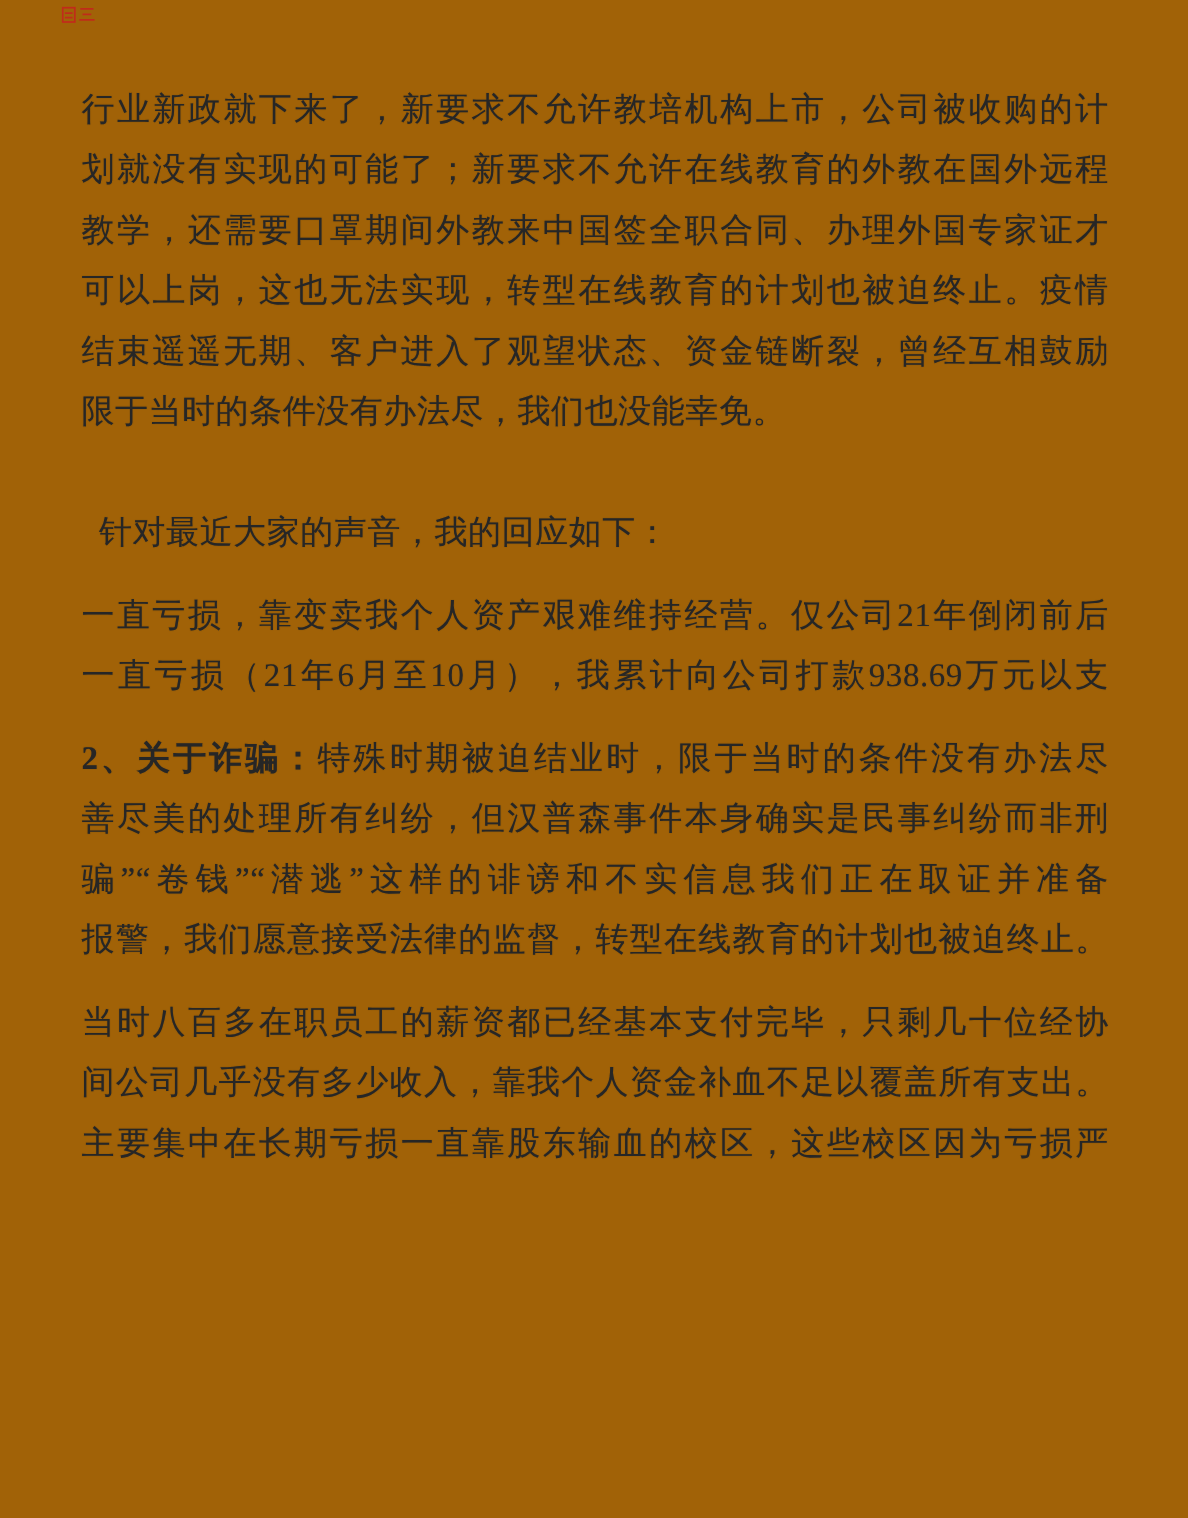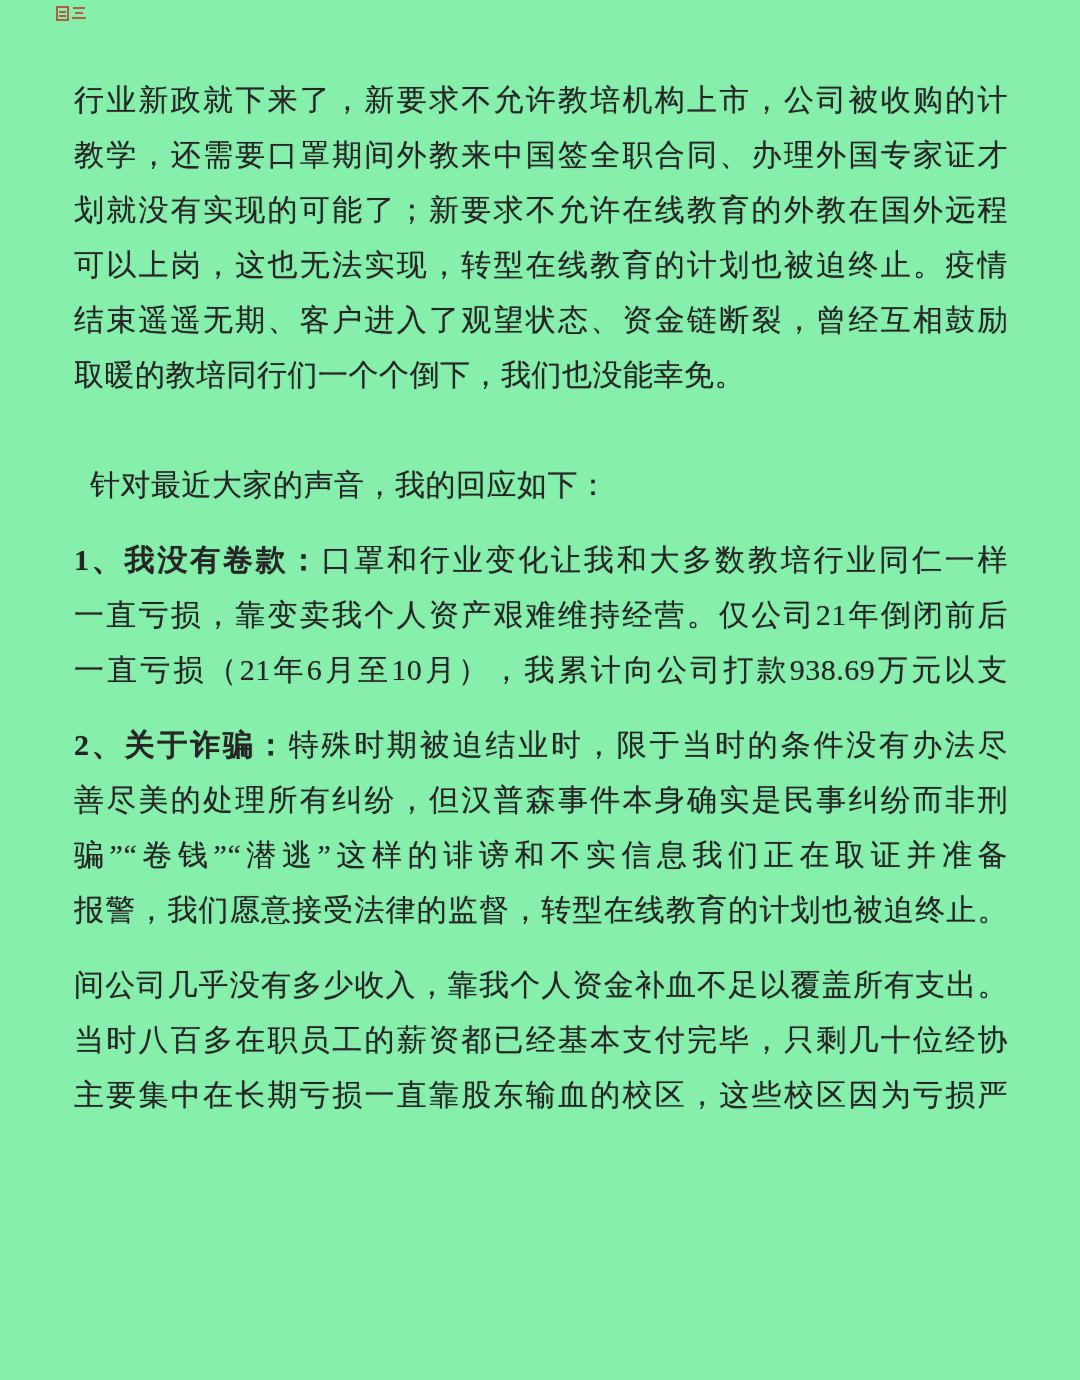--- a/index.html
+++ b/index.html
@@ -12,21 +12,21 @@
     height: 1380px;
     position: relative;
     overflow: hidden;
     font-family: "Liberation Serif", "DejaVu Serif", serif;
     color: #262626;
   }
   .page {
     position: relative;
     width: 1080px;
     height: 1380px;
-    background: #86efac;
+    background: #a16207;
   }
   .red-mark {
     position: absolute;
     left: 56px;
     top: 5px;
     width: 32px;
     height: 17px;
     opacity: 0.9;
   }
   .doc {
@@ -67,40 +67,39 @@
       <line x1="3" y1="11" x2="10" y2="11"></line>
       <line x1="17" y1="3" x2="29" y2="3"></line>
       <line x1="19" y1="8" x2="27" y2="8"></line>
       <line x1="16" y1="13" x2="30" y2="13"></line>
     </g>
   </svg>
 
   <div class="doc">
       <div class="para gap-none">
         <div class="line just"><span class="run">行业新政就下来了，新要求不允许教培机构上市，公司被收购的计</span></div>
+        <div class="line just"><span class="run">划就没有实现的可能了；新要求不允许在线教育的外教在国外远程</span></div>
         <div class="line just"><span class="run">教学，还需要口罩期间外教来中国签全职合同、办理外国专家证才</span></div>
-        <div class="line just"><span class="run">划就没有实现的可能了；新要求不允许在线教育的外教在国外远程</span></div>
         <div class="line just"><span class="run">可以上岗，这也无法实现，转型在线教育的计划也被迫终止。疫情</span></div>
         <div class="line just"><span class="run">结束遥遥无期、客户进入了观望状态、资金链断裂，曾经互相鼓励</span></div>
-        <div class="line"><span class="run">取暖的教培同行们一个个倒下，我们也没能幸免。</span></div>
+        <div class="line"><span class="run">限于当时的条件没有办法尽，我们也没能幸免。</span></div>
       </div>
       <div class="para gap-large indent">
         <div class="line"><span class="run">针对最近大家的声音，我的回应如下：</span></div>
       </div>
       <div class="para gap-medium">
-        <div class="line just"><span class="run bold">1、我没有卷款：</span><span class="run">口罩和行业变化让我和大多数教培行业同仁一样</span></div>
         <div class="line just"><span class="run">一直亏损，靠变卖我个人资产艰难维持经营。仅公司21年倒闭前后</span></div>
         <div class="line just"><span class="run">一直亏损（21年6月至10月），我累计向公司打款938.69万元以支</span></div>
       </div>
       <div class="para gap-medium">
         <div class="line just"><span class="run bold">2、关于诈骗：</span><span class="run">特殊时期被迫结业时，限于当时的条件没有办法尽</span></div>
         <div class="line just"><span class="run">善尽美的处理所有纠纷，但汉普森事件本身确实是民事纠纷而非刑</span></div>
         <div class="line just"><span class="run">骗”“卷钱”“潜逃”这样的诽谤和不实信息我们正在取证并准备</span></div>
         <div class="line just"><span class="run">报警，我们愿意接受法律的监督，转型在线教育的计划也被迫终止。</span></div>
       </div>
       <div class="para gap-medium">
+        <div class="line just"><span class="run">当时八百多在职员工的薪资都已经基本支付完毕，只剩几十位经协</span></div>
         <div class="line just"><span class="run">间公司几乎没有多少收入，靠我个人资金补血不足以覆盖所有支出。</span></div>
-        <div class="line just"><span class="run">当时八百多在职员工的薪资都已经基本支付完毕，只剩几十位经协</span></div>
         <div class="line just"><span class="run">主要集中在长期亏损一直靠股东输血的校区，这些校区因为亏损严</span></div>
       </div>
     </div>
 
 </div>
 
 </body></html>

